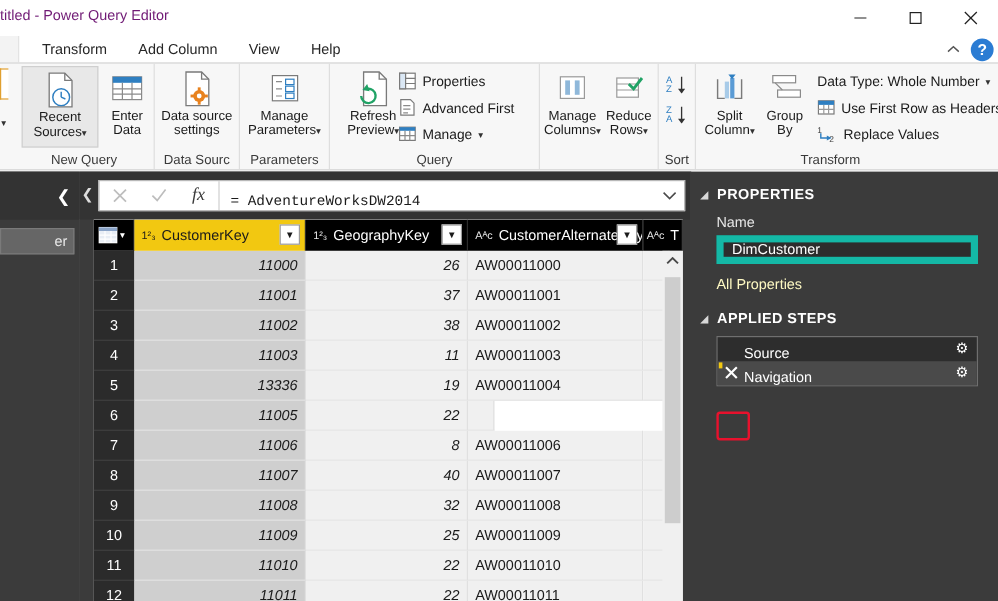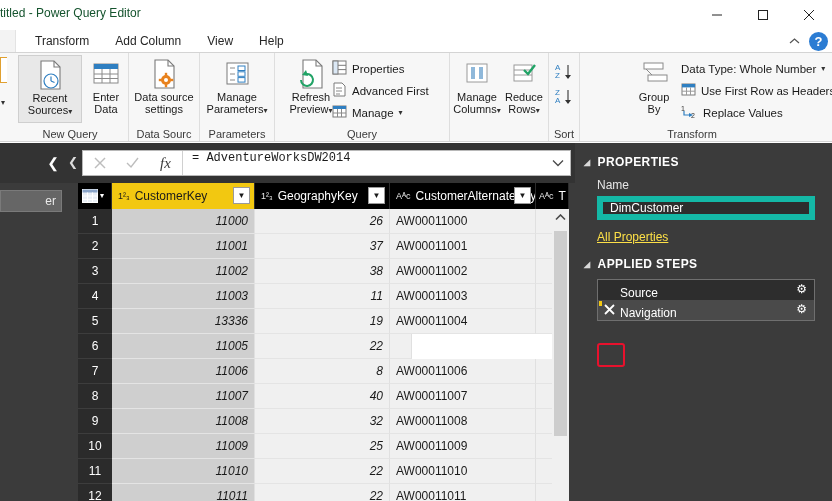--- a/index.html
+++ b/index.html
@@ -12,21 +12,21 @@
   }
   #app { position: relative; width: 832px; height: 501px; }
 
   
   .titlebar {
     position: absolute; left: 0; top: 0; width: 832px; height: 30px;
     background: #ffffff;
   }
   .titlebar .title {
     position: absolute; left: 0; top: 6px;
-    font-size: 12px; color: #14532d; white-space: nowrap;
+    font-size: 12px; color: #701a75; white-space: nowrap;
   }
   .wincontrols { position: absolute; right: 0; top: 0; height: 30px; display: flex; }
   .wc { width: 46px; height: 30px; display: flex; align-items: center; justify-content: center; color: #222; }
   .wc svg { display: block; }
 
   
   .tabstrip {
     position: absolute; left: 0; top: 30px; width: 832px; height: 22px;
     background: #ffffff;
   }
@@ -95,21 +95,21 @@
   }
 
   
   .center { position: absolute; left: 66px; top: 143px; width: 509px; height: 358px; background: #3b3b3b; }
 
   
   .fbar-wrap { position: absolute; left: 0; top: 0; width: 509px; height: 40px; background: #333333; }
   .fbar-collapse { position: absolute; left: 2px; top: 12px; width: 12px; color:#ddd; font-size: 12px; }
   .fbar {
     position: absolute; left: 16px; top: 7px; width: 489px; height: 26px;
-    background: #ffffff; border: 1px solid #b8b8b8; display: flex; align-items: flex-start;
+    background: #ffffff; border: 1px solid #b8b8b8; display: flex; align-items: flex-end;
   }
   .fb-ico { width: 33px; height: 24px; display: flex; align-items: center; justify-content: center; color: #b4b4b4; font-size: 14px; }
   .fb-fx { width: 33px; height: 24px; display:flex; align-items:center; justify-content:center;
            font-family: "Liberation Serif", serif; font-style: italic; font-size: 15px; color: #3b3b3b; }
   .fb-sep { width: 1px; height: 24px; background: #d0d0d0; }
   .fb-text {
     flex: 1; padding-left: 9px; font-family: "Liberation Mono", monospace;
     font-size: 12px; color: #1a1a1a; white-space: nowrap; overflow: hidden;
   }
   .fb-caret { width: 24px; height: 24px; display: flex; align-items: center; justify-content: center; color: #4a4a4a; font-size: 12px; }
@@ -172,21 +172,21 @@
     display: flex; align-items: center; gap: 7px; margin: 12px 0 0 9px;
     font-size: 12px; font-weight: bold; color: #ffffff; letter-spacing: .4px;
   }
   .sec-title .tri { font-size: 8px; color: #d8d8d8; }
   .field-label { margin: 9px 0 4px 22px; font-size: 12px; color: #e6e6e6; }
   .name-input {
     margin-left: 22px; width: 218px; height: 24px; background: #2d2d2d;
     border: 6px solid #14b8a6; color: #ffffff; font-size: 12px;
     display: flex; align-items: center; padding-left: 7px;
   }
-  .link { margin: 10px 0 0 22px; font-size: 12px; color: #fde047; text-decoration: underline; display: inline-block; }
+  .link { margin: 10px 0 0 22px; font-size: 12px; color: #fef9c3; display: inline-block; }
   .steps { margin: 8px 0 0 22px; width: 218px; border: 1px solid #6f6f6f; background: #2d2d2d; }
   .step {
     position: relative; height: 20px; display: flex; align-items: flex-end;
     font-size: 12px; color: #ffffff; padding-left: 22px;
   }
   .step.active { background: #4a4a4a; }
   .step .gear { position: absolute; right: 7px; top: 3px; color: #ffffff; font-size: 12px; line-height: 1; }
   .step .delx { position: absolute; left: 4px; top: 2px; width: 15px; height: 15px;
     display:flex; align-items:center; justify-content:center; color:#ffffff; font-size: 12px; }
   .step .dot { position: absolute; left: 1px; top: 1px; width: 3px; height: 5px; background: #f2c811; }
@@ -418,20 +418,33 @@
             <text x="1" y="16" font-size="8" fill="#2f7fc1" font-family="Liberation Sans">A</text>
             <line x1="14" y1="3" x2="14" y2="16" stroke="#333" stroke-width="1.1"></line>
             <polygon points="11,13 17,13 14,17" fill="#333"></polygon>
           </svg>
         </span>
       </div>
       <div class="glabel">Sort</div>
     </div>
 
     <div class="rgroup" style="left:580px;width:97px;border-right:none;">
+      <div class="bigbtn" style="left:3px;width:50px;">
+        <div class="ic">
+          <svg width="30" height="28" viewBox="0 0 30 28">
+            <polyline points="5,6 5,22 11,22" fill="none" stroke="#7a7a7a" stroke-width="1.2"></polyline>
+            <polyline points="25,6 25,22 19,22" fill="none" stroke="#7a7a7a" stroke-width="1.2"></polyline>
+            <rect x="11" y="8" width="3.5" height="14" fill="#a8cbe8"></rect>
+            <rect x="15.5" y="5" width="3.5" height="17" fill="#5a9bd5"></rect>
+            <polygon points="14,2 20,2 17,6" fill="#2f7fc1"></polygon>
+          </svg>
+        </div>
+        <div class="lbl"><span>Split
+Column</span><span class="caret">▾</span></div>
+      </div>
       <div class="bigbtn" style="left:53px;width:42px;">
         <div class="ic">
           <svg width="30" height="28" viewBox="0 0 30 28">
             <rect x="5" y="3" width="19" height="6" fill="#fff" stroke="#8a8a8a" stroke-width="1"></rect>
             <rect x="9" y="15" width="19" height="6" fill="#fff" stroke="#8a8a8a" stroke-width="1"></rect>
             <line x1="7" y1="9" x2="13" y2="15" stroke="#8a8a8a" stroke-width="1"></line>
           </svg>
         </div>
         <div class="lbl">Group
 By</div>

